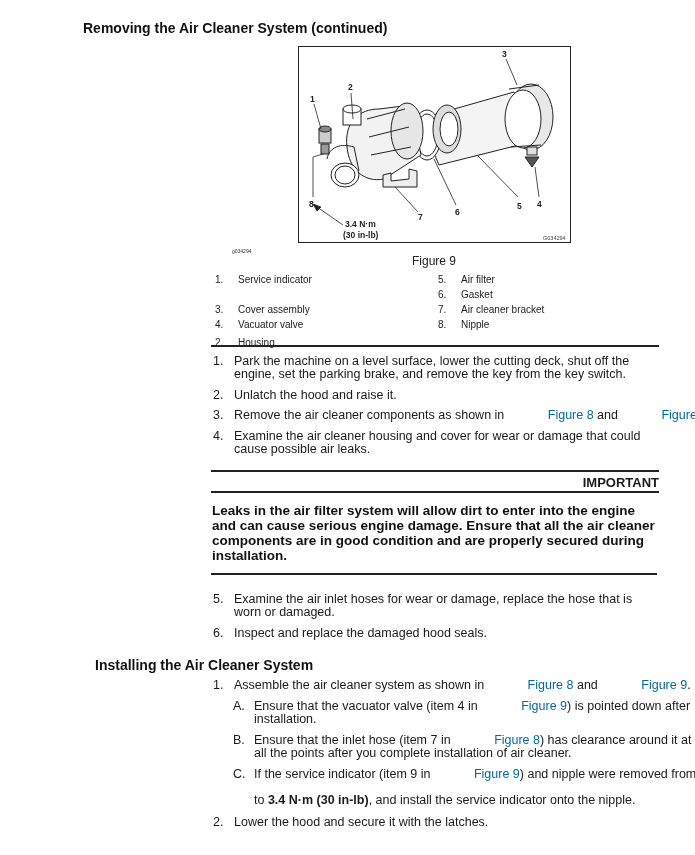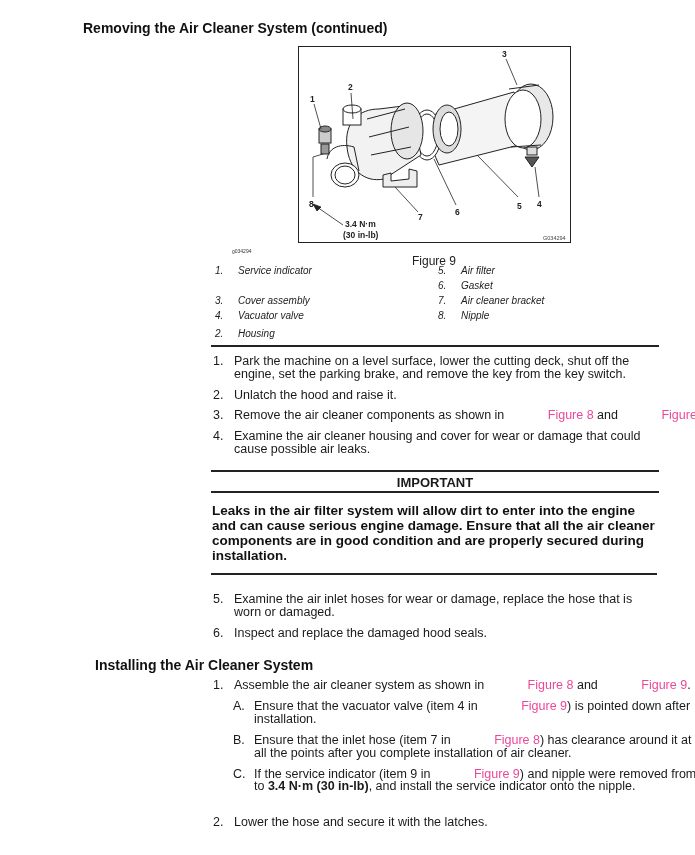--- a/index.html
+++ b/index.html
@@ -15,22 +15,22 @@
   }
   .fig-id-small { left: 232px; top: 248px; font-size: 5px; color: #333; }
   .fig-caption { left: 412px; top: 254px; font-size: 12px; color: #222; }
   .legend { font-size: 10px; color: #222; }
   .legend .row { position: absolute; white-space: nowrap; }
   .legend .num { display: inline-block; width: 23px; }
   .rule { height: 1.5px; background: #222; }
   .step { font-size: 12.5px; line-height: 13px; color: #1a1a1a; }
   .step .n { position: absolute; left: 0; }
   .step .t { position: absolute; left: 21px; white-space: nowrap; }
-  .link { color: #ec4899; padding-left: 40px; }
-  .important-title { font-weight: bold; font-size: 13px; text-align: center; }
+  .link { color: #0369a1; padding-left: 40px; }
+  .important-title { font-weight: bold; font-size: 13px; text-align: right; }
   .important-body { font-weight: bold; font-size: 13.5px; line-height: 15px; color: #111; white-space: nowrap; }
   svg text { font-family: "Liberation Sans", sans-serif; }
 </style>
 </head>
 <body>
 
 <div class="abs h-section" style="left:83px; top:20px;">Removing the Air Cleaner System (continued)</div>
 
 <div class="abs figure-box">
   <svg width="270" height="194" viewBox="0 0 270 194">
@@ -98,21 +98,21 @@
       <text x="46" y="180">3.4 N·m</text>
       <text x="44" y="191">(30 in-lb)</text>
     </g>
     <text x="244" y="193" font-size="5.5" fill="#444">G034294</text>
   </svg>
 </div>
 
 <div class="abs fig-id-small">g034294</div>
 <div class="abs fig-caption">Figure 9</div>
 
-<div class="abs legend" style="left:215px; top:265px; width:400px; height:60px;font-style:italic;">
+<div class="abs legend" style="left:215px; top:274px; width:400px; height:60px;">
   <div class="row" style="left:0; top:0;"><span class="num">1.</span><span>Service indicator</span></div>
   <div class="row" style="left:0; top:15px;margin-top:48px;"><span class="num">2.</span><span>Housing</span></div>
   <div class="row" style="left:0; top:30px;"><span class="num">3.</span><span>Cover assembly</span></div>
   <div class="row" style="left:0; top:45px;"><span class="num">4.</span><span>Vacuator valve</span></div>
   <div class="row" style="left:223px; top:0;"><span class="num">5.</span><span>Air filter</span></div>
   <div class="row" style="left:223px; top:15px;"><span class="num">6.</span><span>Gasket</span></div>
   <div class="row" style="left:223px; top:30px;"><span class="num">7.</span><span>Air cleaner bracket</span></div>
   <div class="row" style="left:223px; top:45px;"><span class="num">8.</span><span>Nipple</span></div>
 </div>
 
@@ -171,19 +171,19 @@
   <span class="t" style="top:13px">installation.</span>
 </div>
 <div class="abs step" style="left:233px; top:734px; width:430px; height:30px;">
   <span class="n">B.</span>
   <span class="t" style="top:0"><span>Ensure that the inlet hose (item 7 in </span><span class="link">Figure 8</span><span>) has clearance around it at</span></span>
   <span class="t" style="top:13px">all the points after you complete installation of air cleaner.</span>
 </div>
 <div class="abs step" style="left:233px; top:768px; width:430px; height:44px;">
   <span class="n">C.</span>
   <span class="t" style="top:0"><span>If the service indicator (item 9 in </span><span class="link">Figure 9</span><span>) and nipple were removed from</span></span>
-  <span class="t" style="top:12px"><span>to </span><b>3.4 N·m (30 in-lb)</b><span>, and install the service indicator onto the nipple.</span></span>
+  <span class="t" style="top:26px"><span>to </span><b>3.4 N·m (30 in-lb)</b><span>, and install the service indicator onto the nipple.</span></span>
 </div>
 
 <div class="abs step" style="left:213px; top:816px; width:450px; height:15px;">
   <span class="n">2.</span>
-  <span class="t">Lower the hose and secure it with the latches.</span>
+  <span class="t">Lower the hood and secure it with the latches.</span>
 </div>
 
 </body></html>

